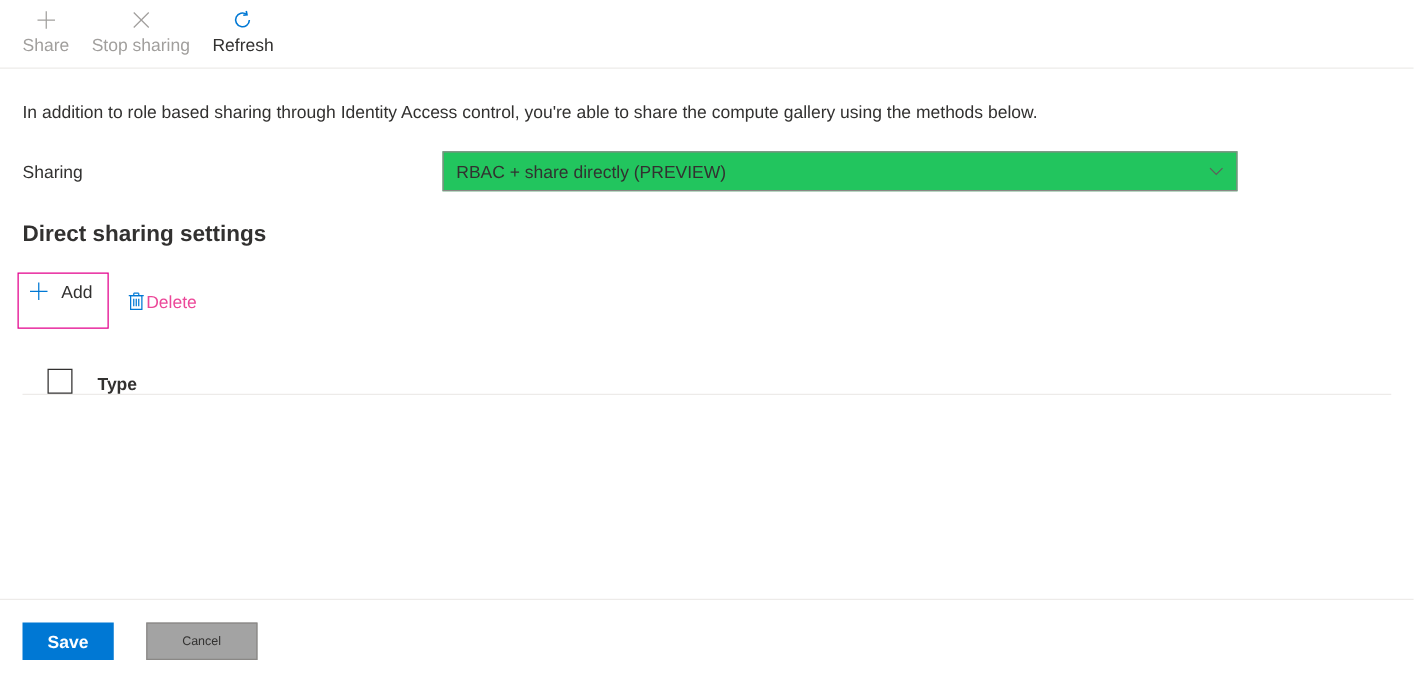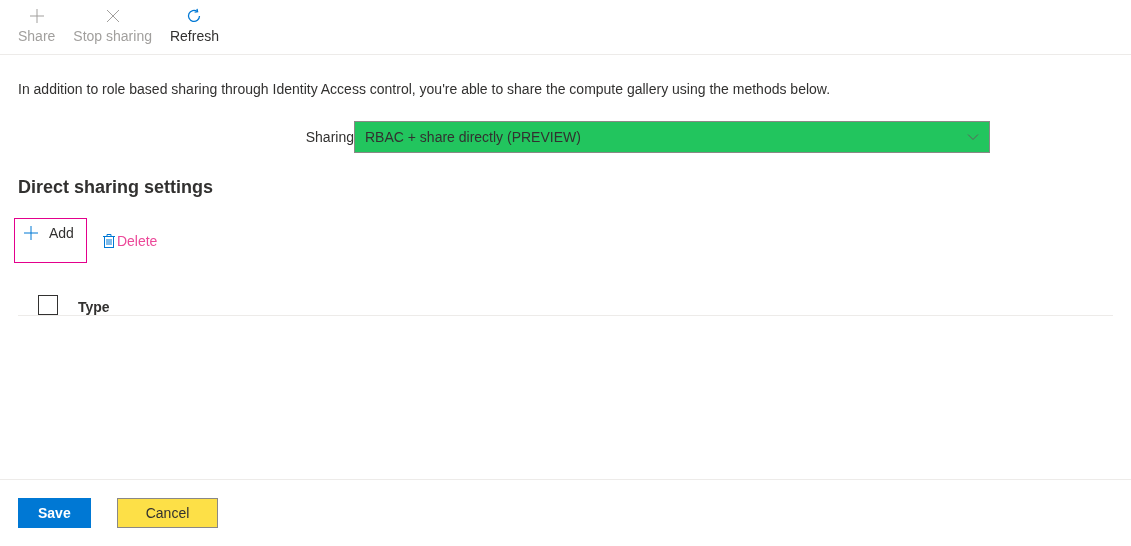--- a/index.html
+++ b/index.html
@@ -52,21 +52,20 @@
     }
     .form-row {
       display: flex;
       align-items: center;
       padding: 24px 18px 0 18px;
     }
     .form-label {
       width: 336px;
       font-size: 14px;
       color: #323130;
-      text-align: right;
     }
     .select-control {
       width: 636px;
       height: 32px;
       border: 1px solid #8a8886;
       display: flex;
       align-items: center;
       justify-content: space-between;
       padding: 0 10px;
       cursor: pointer;
@@ -155,25 +154,25 @@
       background: #0078d4;
       color: #ffffff;
       border: none;
       padding: 7px 20px;
       font-size: 14px;
       font-weight: 600;
       cursor: pointer;
       font-family: inherit;
     }
     .cancel-button {
-      background: #fde047;
+      background: #a3a3a3;
       color: #323130;
       border: 1px solid #8a8886;
       padding: 6px 28px;
-      font-size: 14px;
+      font-size: 10px;
       cursor: pointer;
       font-family: inherit;
     }
   </style>
 </head>
 <body>
 
 <div class="toolbar">
   <div class="toolbar-item disabled">
     <span class="icon">

